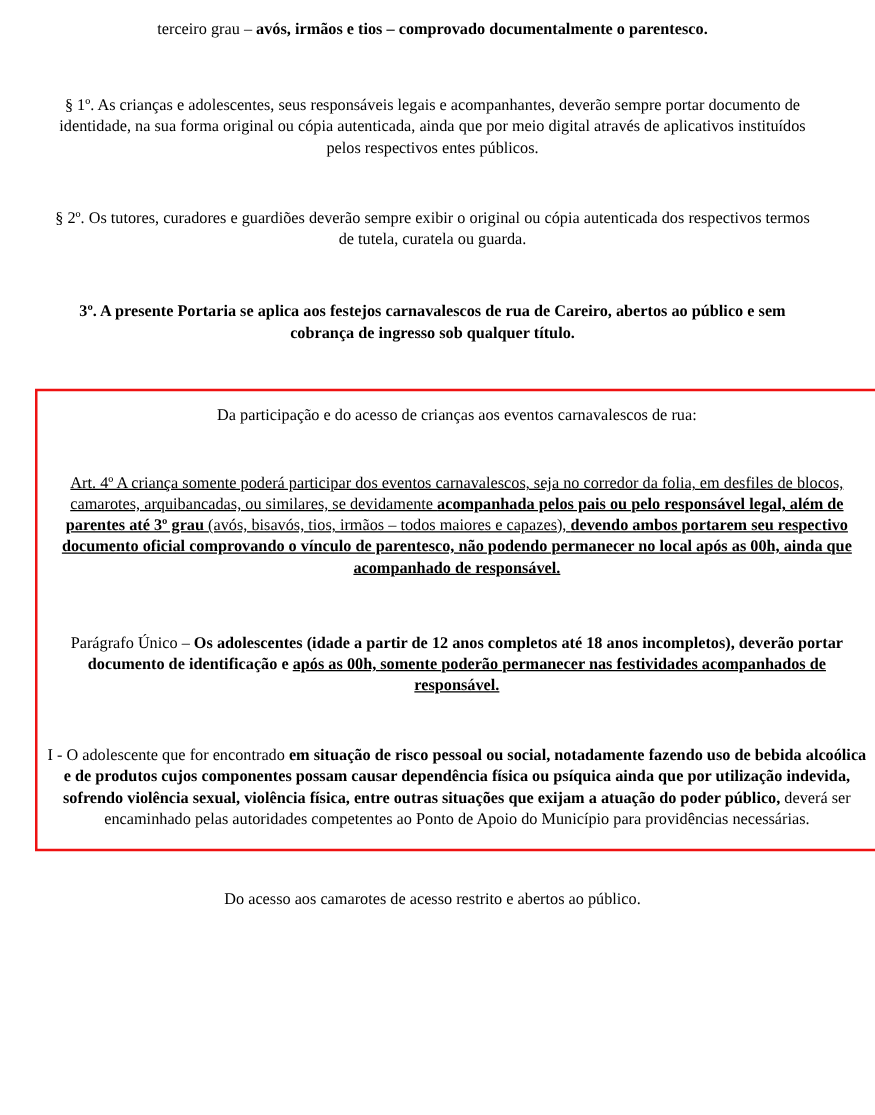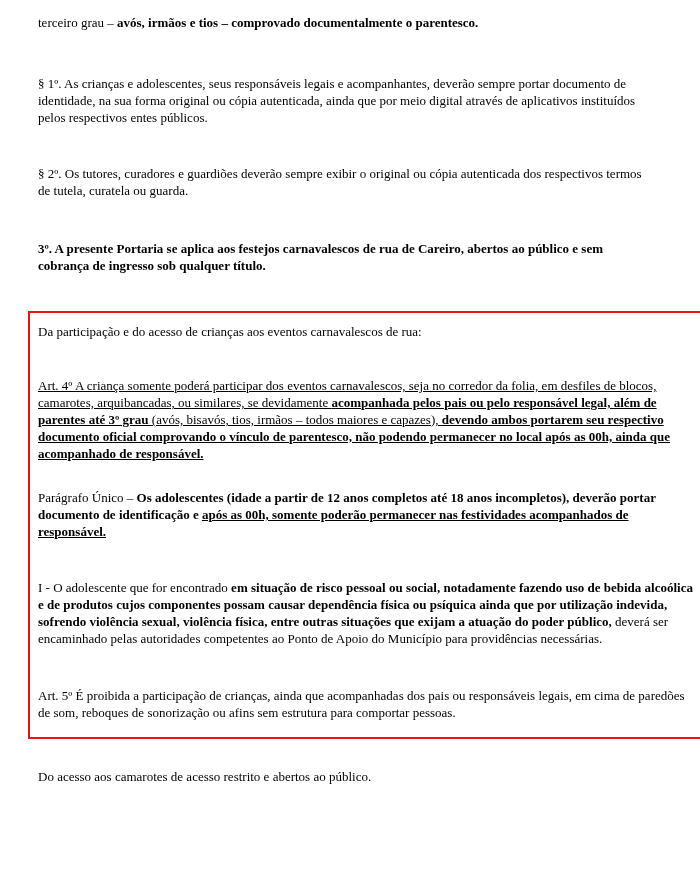--- a/index.html
+++ b/index.html
@@ -16,37 +16,37 @@
     background: #ffffff;
     color: #000000;
     font-family: "Liberation Serif", "DejaVu Serif", serif;
     font-size: 13px;
     line-height: 17px;
     overflow: hidden;
   }
   p.para {
     margin: 0;
     padding: 0;
-    text-align: left;
+    text-align: center;
   }
   #pb1 { margin-top: 44px; }
   #pb2 { margin-top: 39px; }
   #pb3 { margin-top: 41px; font-weight: bold; }
   #pb4 { margin-top: 38px; }
   .red-box {
     box-sizing: border-box;
     margin-top: 37px;
     margin-left: -10px;
     width: 675px;
     border: 2px solid #ee1111;
     padding: 10px 8px 16px 8px;
     background: transparent;
   }
   #bx1 { margin-top: 37px; text-decoration: underline; }
-  #bx2 { margin-top: 27px; }
+  #bx2 { margin-top: 43px; }
   #bx3 { margin-top: 39px; }
   #bx4 { margin-top: 40px; }
   #pa0 { margin-top: 29px; }
   .run-b { font-weight: bold; }
   .run-u { text-decoration: underline; }
 </style>
 </head>
 <body>
 
 <div class="page">
@@ -63,19 +63,18 @@
   <div class="red-box" style="border-color: rgb(238, 17, 17);">
 
     <p class="para" id="bx0"><span>Da participação e do acesso de crianças aos eventos carnavalescos de rua:</span></p>
 
     <p class="para" id="bx1"><span>Art. 4º A criança somente poderá participar dos eventos carnavalescos, seja no corredor da folia, em desfiles de blocos, camarotes, arquibancadas, ou similares, se devidamente </span><span class="run-b">acompanhada pelos pais ou pelo responsável legal, além de parentes até 3º grau </span><span>(avós, bisavós, tios, irmãos – todos maiores e capazes), </span><span class="run-b">devendo ambos portarem seu respectivo documento oficial comprovando o vínculo de parentesco, não podendo permanecer no local após as 00h, ainda que acompanhado de responsável.</span></p>
 
     <p class="para" id="bx2"><span>Parágrafo Único – </span><span class="run-b">Os adolescentes (idade a partir de 12 anos completos até 18 anos incompletos), deverão portar documento de identificação e </span><span class="run-b run-u">após as 00h, somente poderão permanecer nas festividades acompanhados de responsável.</span></p>
 
     <p class="para" id="bx3"><span>I - O adolescente que for encontrado </span><span class="run-b">em situação de risco pessoal ou social, notadamente fazendo uso de bebida alcoólica e de produtos cujos componentes possam causar dependência física ou psíquica ainda que por utilização indevida, sofrendo violência sexual, violência física, entre outras situações que exijam a atuação do poder público,</span><span> deverá ser encaminhado pelas autoridades competentes ao Ponto de Apoio do Município para providências necessárias.</span></p>
 
-    <p class="para" id="bx4"><span>Art. 5º É proibida a participação de crianças, ainda que acompanhadas dos pais ou responsáveis legais, em cima de paredões de som, reboques de sonorização ou afins sem estrutura para comportar pessoas.</span></p>
 
   </div>
 
   <p class="para" id="pa0"><span>Do acesso aos camarotes de acesso restrito e abertos ao público.</span></p>
 
 </div>
 
 </body></html>

